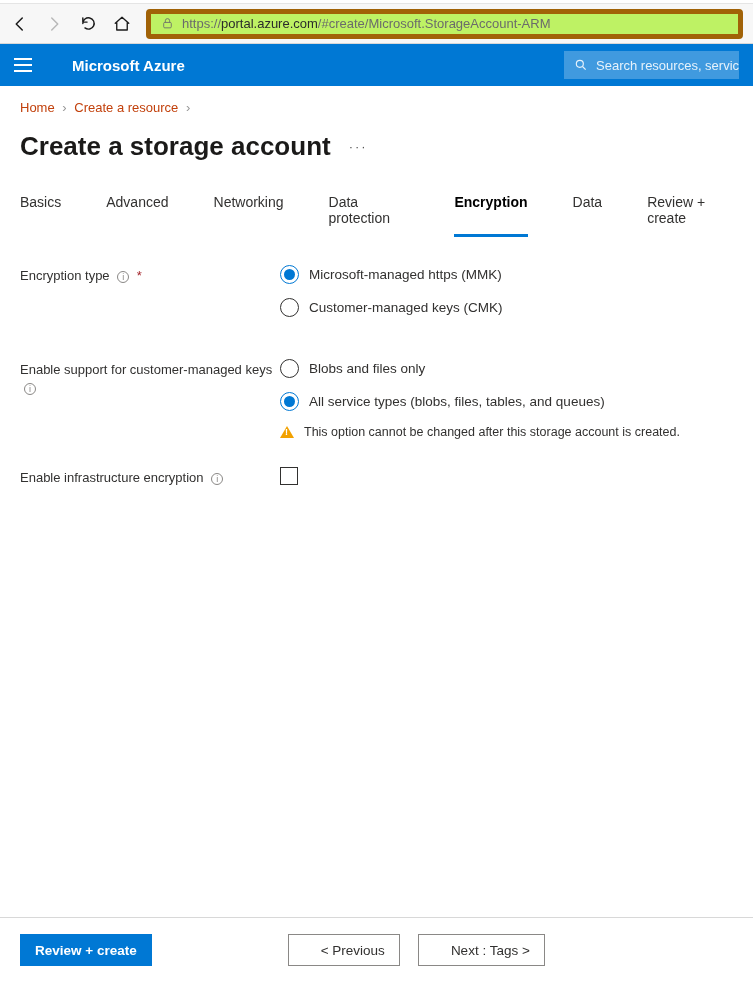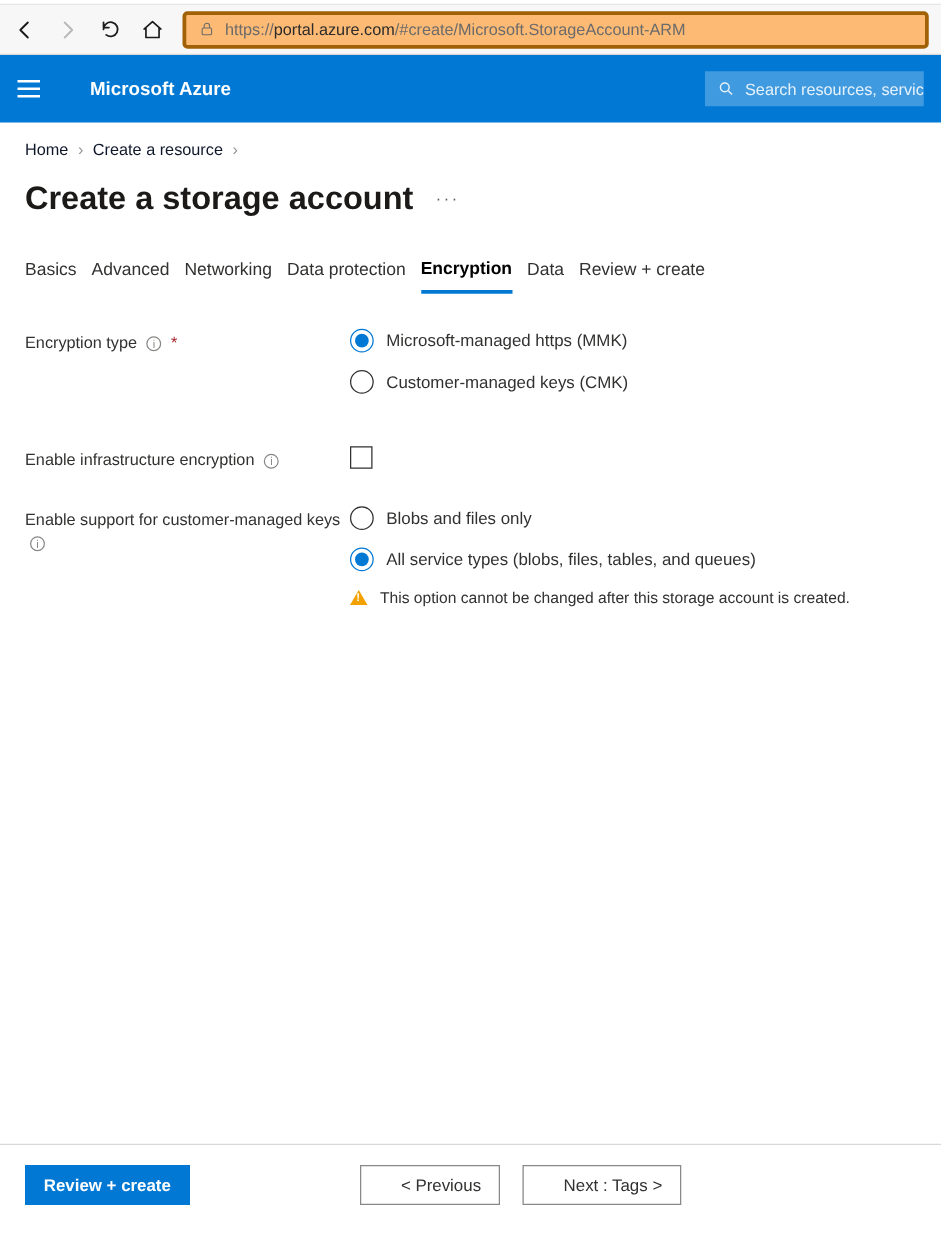--- a/index.html
+++ b/index.html
@@ -18,37 +18,37 @@
     display: flex;
     align-items: center;
     height: 40px;
     padding: 0 10px;
     gap: 14px;
   }
   .nav-btn { width: 20px; height: 20px; display:flex; align-items:center; justify-content:center; color:#1b1b1b; cursor:pointer; }
   .nav-btn.disabled { color:#b8b8b8; cursor:default;}
   .addr {
     flex:1;
-    background:#fdba74;
-    border:3px solid #a16207;
+    background:#bef264;
+    border:5px solid #a16207;
     border-radius:4px;
     height:30px;
     display:flex;
     align-items:center;
     padding:0 10px;
     gap:8px;
     color:#6b6b6b;
   }
   .addr .url .dom { color:#2b2b2b; }
   .top-edge { height:4px; background:#fff; border-bottom:1px solid #e5e5e5;}
   
   .az-header {
     background:#0078d4;
     color:#fff;
-    height:54px;
+    height:42px;
     display:flex;
     align-items:center;
     padding:0 14px;
     gap:16px;
   }
   .hamburger { width:18px; height:14px; display:flex; flex-direction:column; justify-content:space-between; cursor:pointer;}
   .hamburger span{display:block;height:2px;background:#fff;}
   .brand{ font-size:15px; font-weight:600; white-space:nowrap; margin-left:24px;}
   .search-box{
     margin-left:auto;
@@ -58,32 +58,31 @@
     display:flex;
     align-items:center;
     padding:0 10px;
     gap:8px;
     color:#e6f2fb;
     overflow:hidden;
     white-space:nowrap;
   }
   .content{ padding: 14px 20px 0 20px; }
   .breadcrumb{ font-size:13px; color:#605e5c; margin-bottom:8px;}
-  .breadcrumb a{ color:#0f172a; text-decoration:none;}
+  .breadcrumb a{ color:#c2410c; text-decoration:none;}
   .chev{ color:#969696; margin:0 4px;}
   .page-title-row{ display:flex; align-items:center; gap:18px; margin-top:16px;}
   .page-title{ font-size:26px; font-weight:600; color:#1b1a19;}
   .more{ color:#555; letter-spacing:2px; cursor:pointer;}
   .tabs {
     display:flex;
-    gap:12px;
+    gap:45px;
     margin-top:32px;
     border-bottom:1px solid transparent;
     font-size:14px;
-    align-items:center;
   }
   .tab{ padding-bottom:10px; cursor:pointer; color:#323130;}
   .tab.active{ color:#000000; font-weight:600; border-bottom:3px solid #0078d4; margin-bottom:-1px;}
   .form{ margin-top:28px;}
   .form-row{ display:flex; align-items:flex-start; margin-bottom:28px;}
   .label-col{ width:260px; padding-top:2px; font-size:13px; color:#323130; line-height:1.4;}
   .ctrl-col{ flex:1; }
   .info-ico{
     display:inline-block; width:12px; height:12px; border:1px solid #8a8886; border-radius:50%;
     font-size:9px; line-height:11px; text-align:center; color:#8a8886; margin-left:4px;
@@ -220,46 +219,46 @@
         </div>
         <div class="radio-row">
           <div class="radio"></div>
           <span>Customer-managed keys (CMK)</span>
         </div>
       </div>
     </div>
 
     <div class="form-row">
       <div class="label-col">
-        <span>Enable infrastructure encryption</span>
-        <i class="info-ico">i</i>
-      </div>
-      <div class="ctrl-col">
-        <div class="checkbox"></div>
-      </div>
-    </div>
-
-    <div class="form-row">
-      <div class="label-col">
         <span>Enable support for customer-managed keys</span>
         <i class="info-ico">i</i>
       </div>
       <div class="ctrl-col">
         <div class="radio-row">
           <div class="radio"></div>
           <span>Blobs and files only</span>
         </div>
         <div class="radio-row">
           <div class="radio checked"></div>
           <span>All service types (blobs, files, tables, and queues)</span>
         </div>
         <div class="warn-row">
           <span class="warn-ico"></span>
           <span>This option cannot be changed after this storage account is created.</span>
         </div>
+      </div>
+    </div>
+
+    <div class="form-row">
+      <div class="label-col">
+        <span>Enable infrastructure encryption</span>
+        <i class="info-ico">i</i>
+      </div>
+      <div class="ctrl-col">
+        <div class="checkbox"></div>
       </div>
     </div>
 
   </div>
 </div>
 
 <div class="footer">
   <div class="btn primary">Review + create</div>
   <div class="group2">
     <div class="btn secondary">&lt;  Previous</div>

